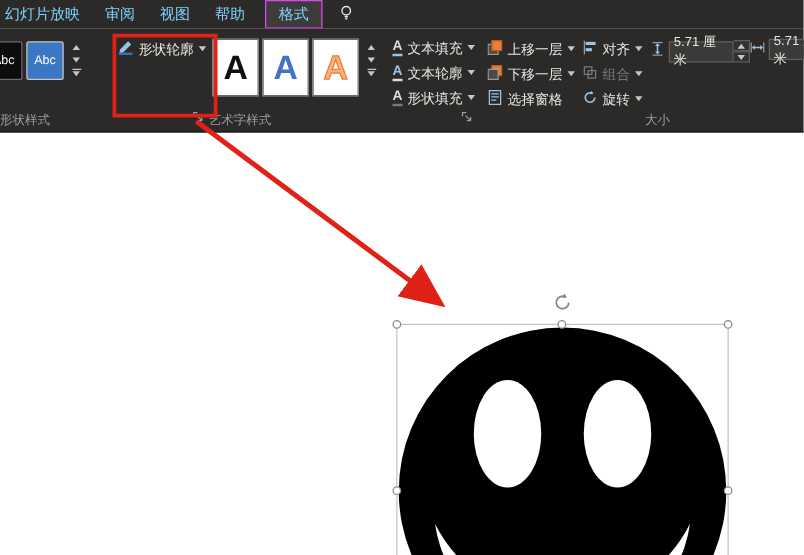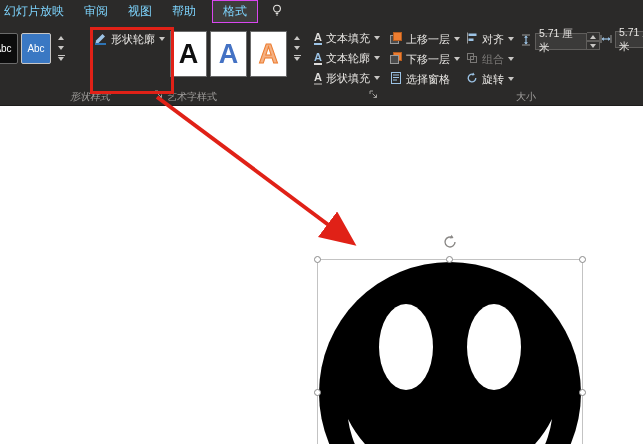--- a/index.html
+++ b/index.html
@@ -127,21 +127,21 @@
             <svg width="13" height="13" viewBox="0 0 13 13">
                 <path d="M2,8.5 L8.5,2 L11,4.5 L4.5,11 L1.5,11.5 Z" fill="#9cc3e5"></path>
                 <rect x="1" y="11" width="11" height="2" fill="#2e74b5"></rect>
               </svg>
           </span>
           <span>形状轮廓</span>
           <span class="tri tri-down"></span>
         </div>
       </div>
     </div>
-    <div class="group-label" style="text-align:center; padding-left:13px;font-style:italic;">形状样式</div>
+    <div class="group-label" style="text-align:left; ">形状样式</div>
     <span class="launcher">
       <svg width="9" height="9" viewBox="0 0 9 9">
           <path d="M1,4 V1 H4" fill="none" stroke="#a19f9d"></path>
           <path d="M3.5,3.5 L7.5,7.5 M7.5,7.5 v-3 M7.5,7.5 h-3" fill="none" stroke="#a19f9d"></path>
         </svg>
     </span>
   </div>
 
   <div class="sep"></div>
 

